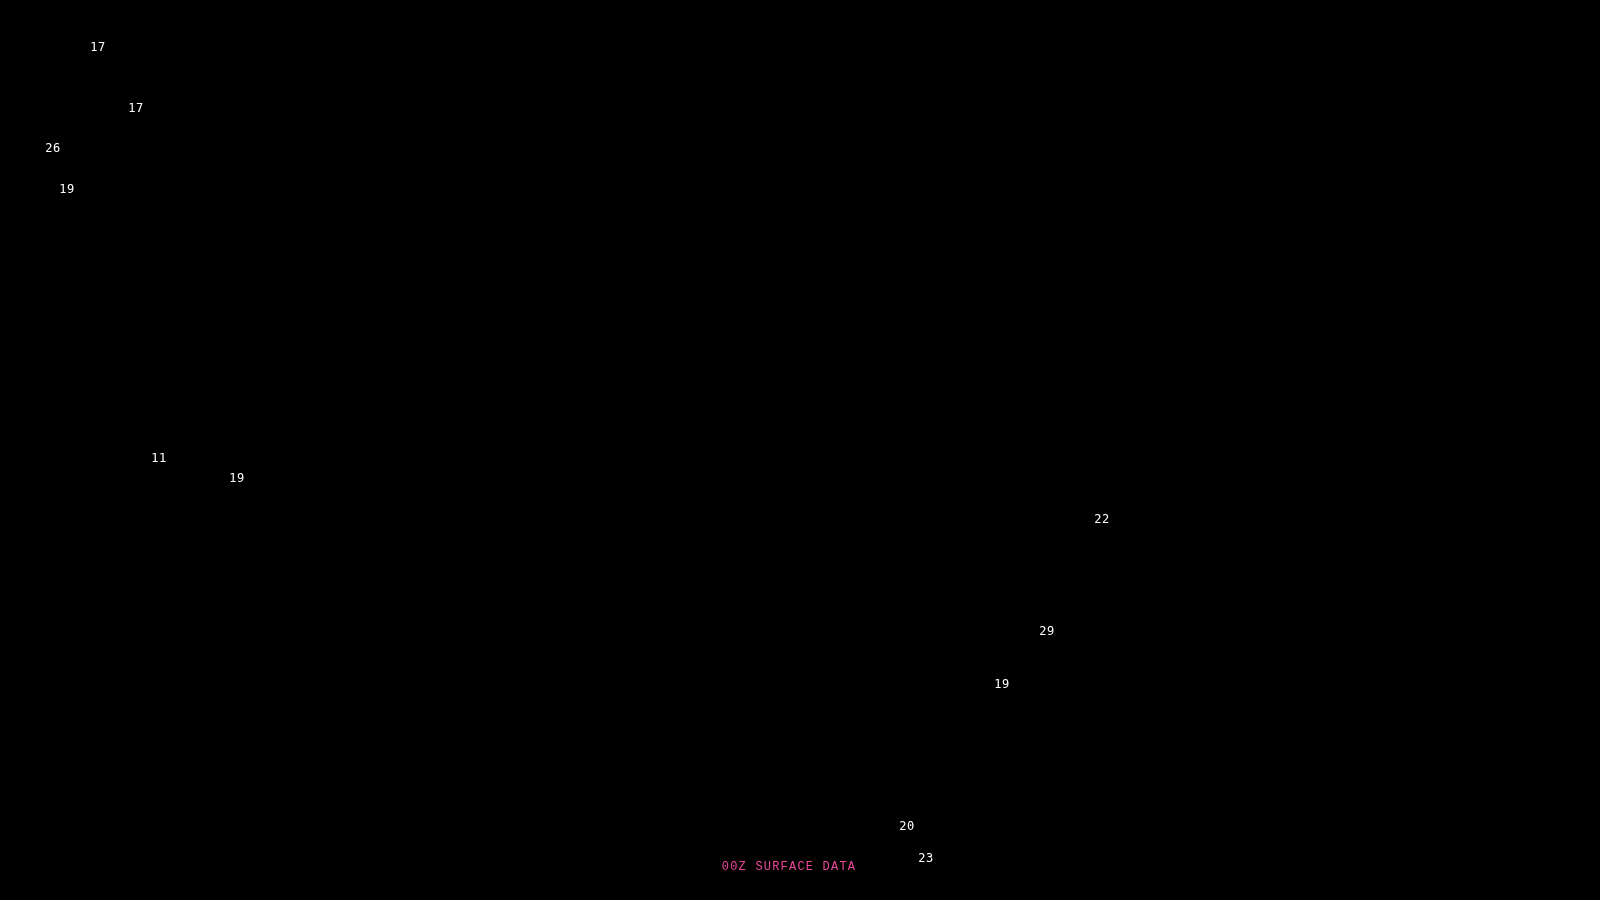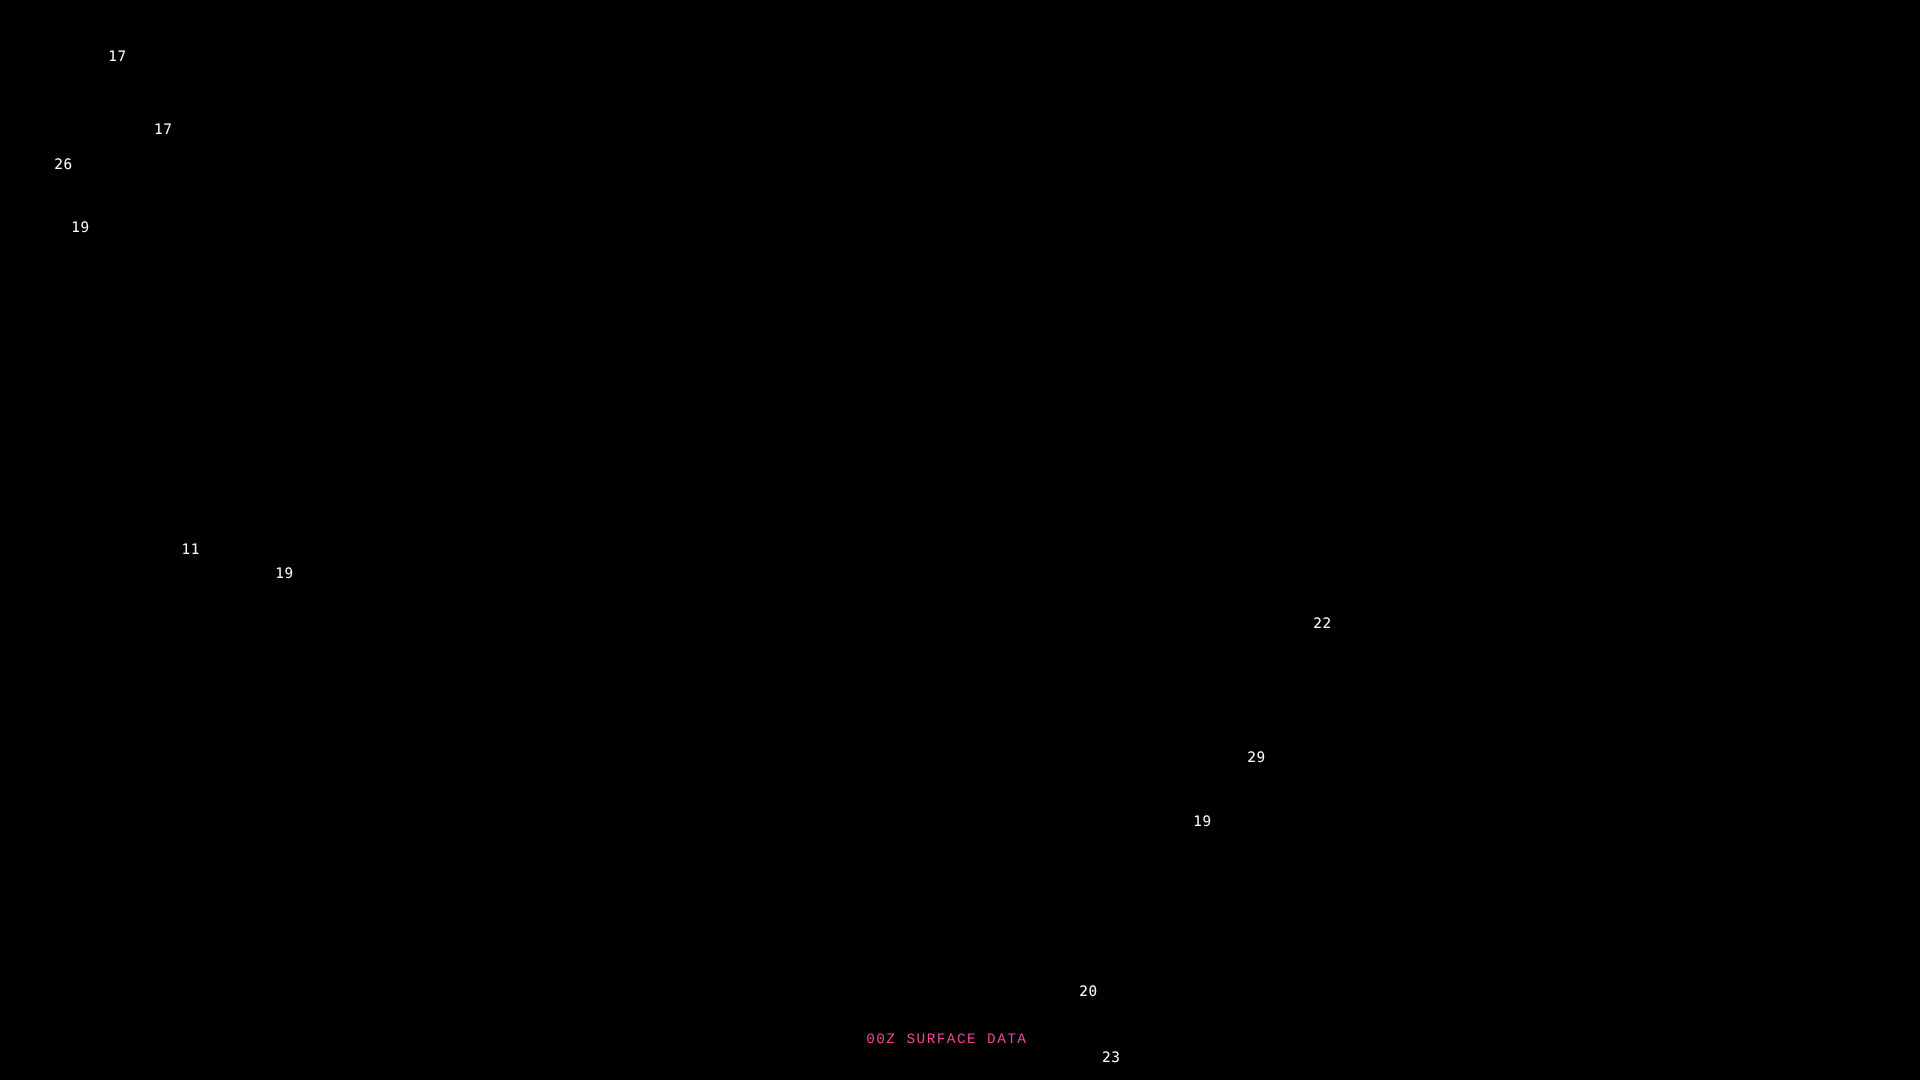--- a/index.html
+++ b/index.html
@@ -39,23 +39,23 @@
     white-space: nowrap;
     transform: translate(-50%, -50%);
   }
 </style>
 </head>
 <body>
 
 <div id="plot">
     <div class="station-label" style="left: 98px; top: 47px;">17</div>
     <div class="station-label" style="left: 136px; top: 108px;">17</div>
-    <div class="station-label" style="left: 53px; top: 137px;">26</div>
+    <div class="station-label" style="left: 53px; top: 148px;">26</div>
     <div class="station-label" style="left: 67px; top: 189px;">19</div>
     <div class="station-label" style="left: 159px; top: 458px;">11</div>
     <div class="station-label" style="left: 237px; top: 478px;">19</div>
     <div class="station-label" style="left: 1102px; top: 519px;">22</div>
     <div class="station-label" style="left: 1047px; top: 631px;">29</div>
     <div class="station-label" style="left: 1002px; top: 684px;">19</div>
     <div class="station-label" style="left: 907px; top: 826px;">20</div>
-    <div class="station-label" style="left: 926px; top: 858px; margin-top: 23px;">23</div>
+    <div class="station-label" style="left: 926px; top: 858px;">23</div>
     <div class="caption" style="left: 789px; top: 867px;">00Z SURFACE DATA</div>
   </div>
 
 </body></html>

